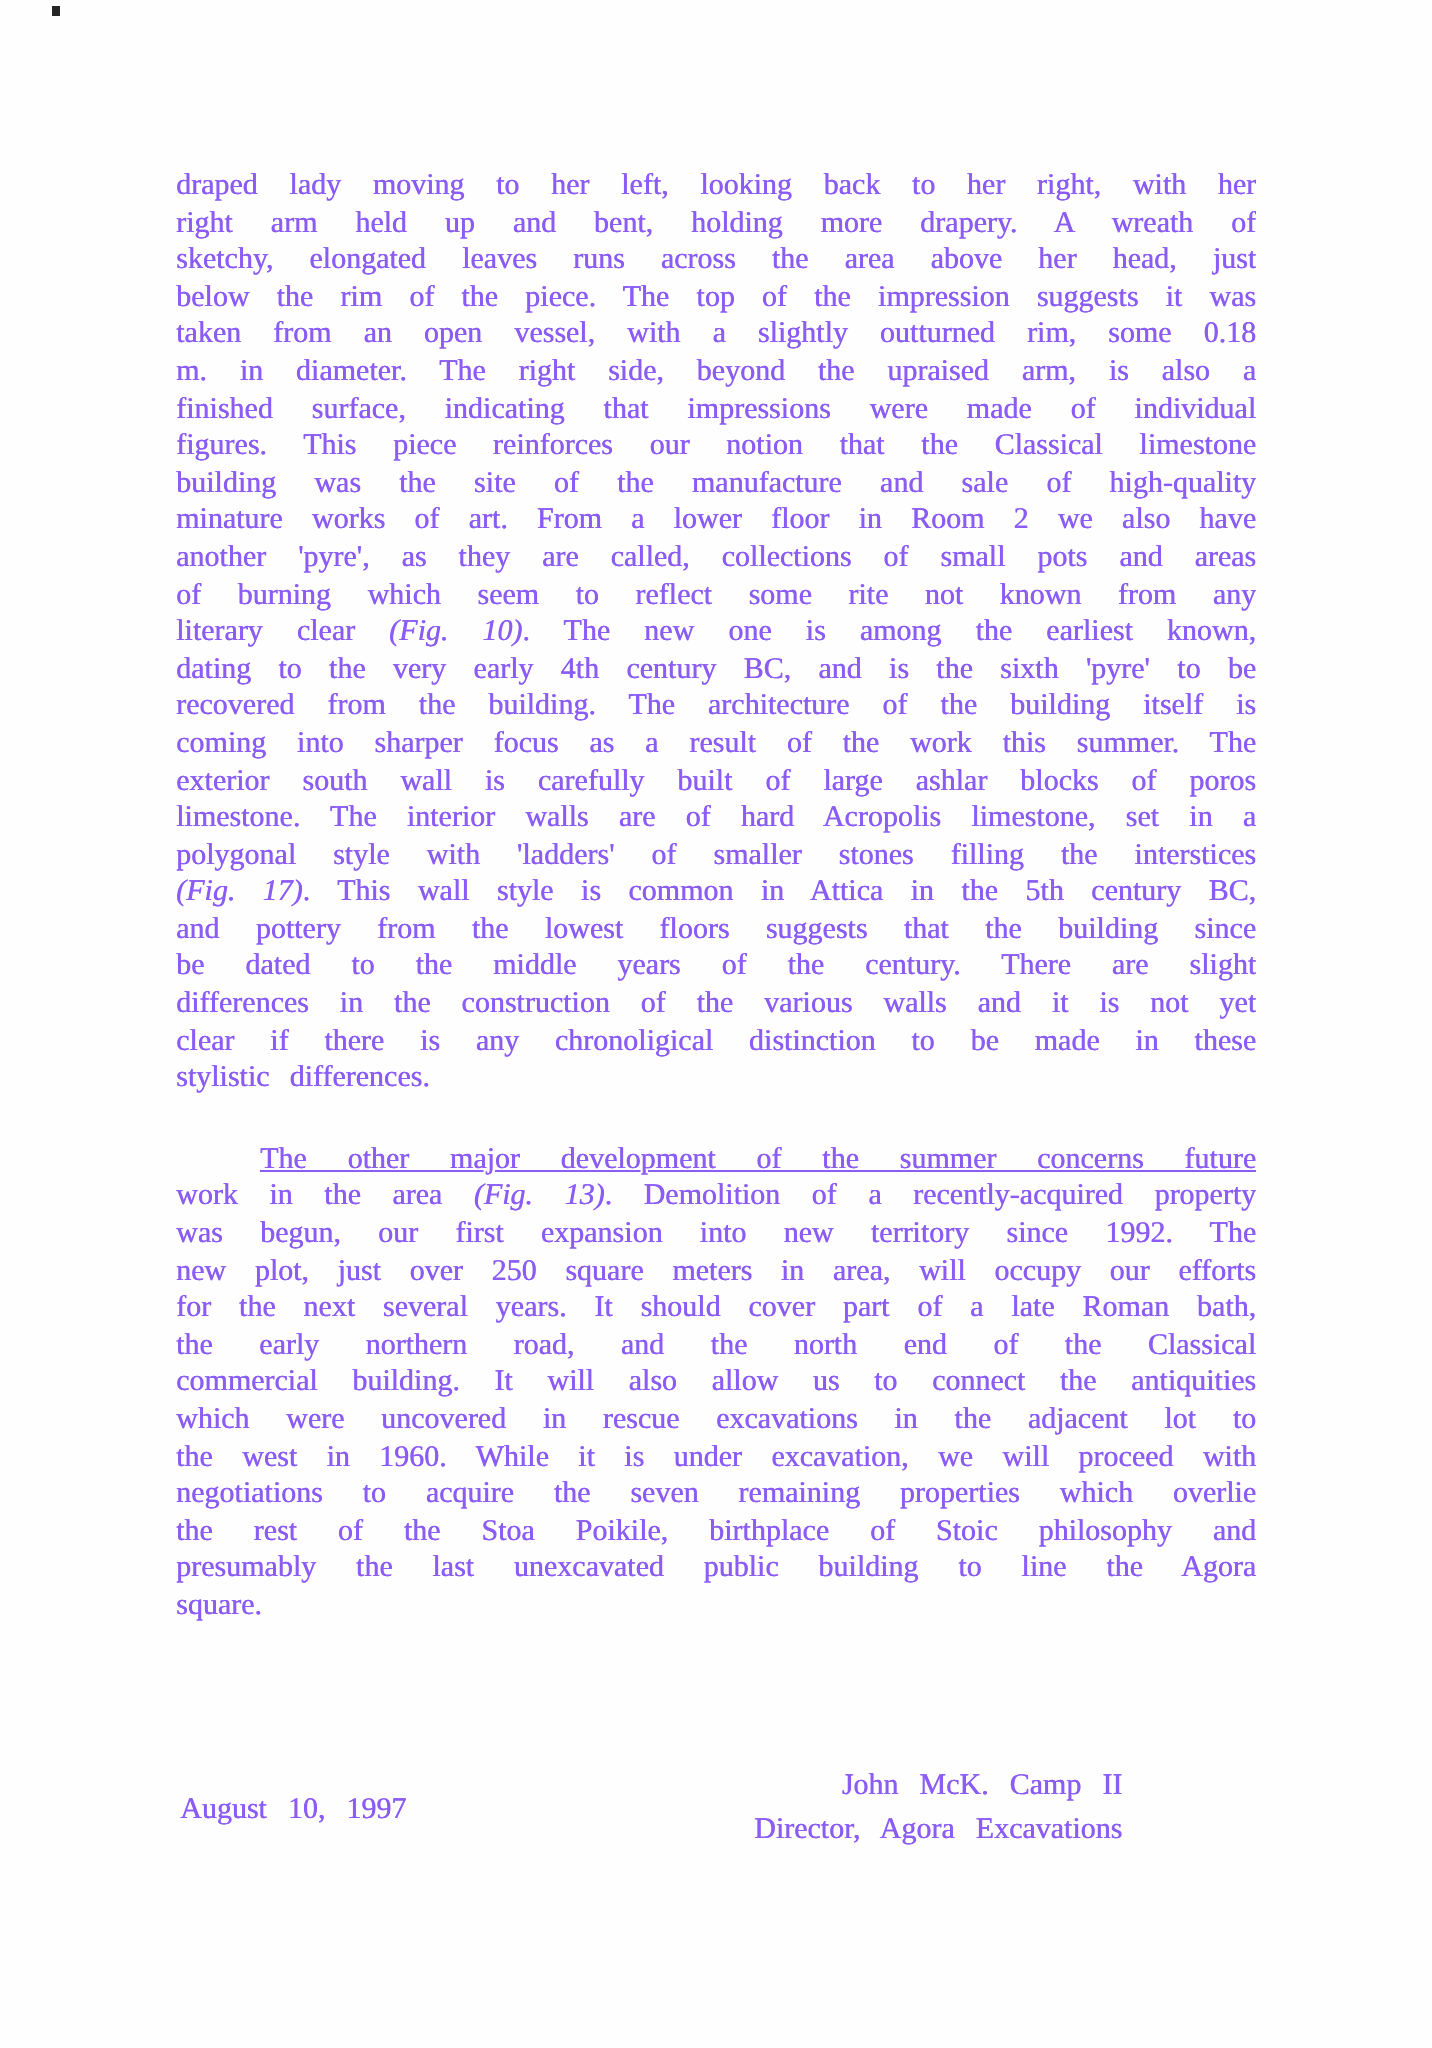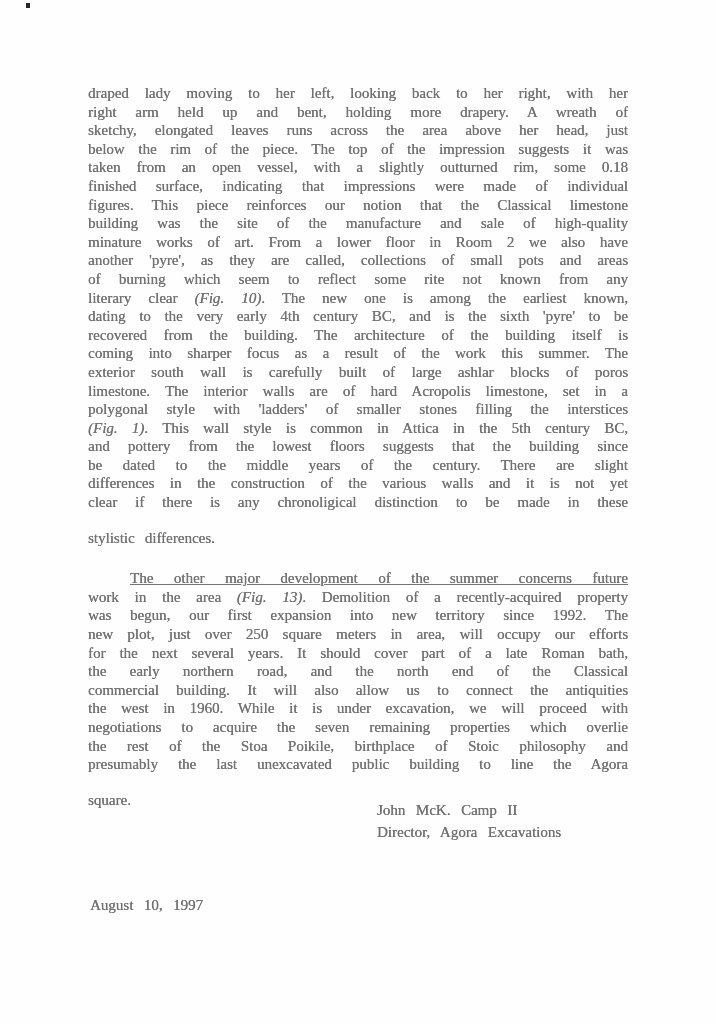--- a/index.html
+++ b/index.html
@@ -5,21 +5,21 @@
   html, body {
     margin: 0;
     padding: 0;
     background: #ffffff;
   }
   .page {
     position: relative;
     width: 716px;
     height: 1024px;
     background: #fefefe;
-    color: #737373;
+    color: #8b5cf6;
     font-family: "Liberation Serif", "DejaVu Serif", serif;
     font-size: 15px;
     overflow: hidden;
   }
   .scan-speck {
     position: absolute;
     left: 26px;
     top: 3px;
     width: 4px;
     height: 5px;
@@ -38,85 +38,87 @@
     height: 18.6px;
     line-height: 18.6px;
     text-align: justify;
     text-align-last: justify;
     white-space: normal;
     overflow: hidden;
   }
   .line.last {
     text-align-last: left;
     word-spacing: 0.42em;
-    margin-top: 17px;
   }
   .line.indent { padding-left: 42px; text-decoration: underline; }
   .line i { font-style: italic; }
   .date-line {
     position: absolute;
     left: 90px;
     top: 862px;
     line-height: 19px;
     word-spacing: 0.45em;
     text-shadow: 0.25px 0 0 currentColor;
     margin-top: 34px;
   }
   .signature-block {
     position: absolute;
     left: 377px;
-    top: 800px;
+    top: 883px;
     line-height: 21.5px;
     word-spacing: 0.45em;
     text-shadow: 0.25px 0 0 currentColor;
+    text-align: right;
   }
 </style>
 </head>
 <body>
 
 <div class="page">
 
   <div class="scan-speck"></div>
 
   <div class="text-block">
 
   <div class="paragraph">
         <div class="line"><span>draped lady moving to her left, looking back to her right, with her</span></div>
         <div class="line"><span>right arm held up and bent, holding more drapery. A wreath of</span></div>
         <div class="line"><span>sketchy, elongated leaves runs across the area above her head, just</span></div>
         <div class="line"><span>below the rim of the piece. The top of the impression suggests it was</span></div>
         <div class="line"><span>taken from an open vessel, with a slightly outturned rim, some 0.18</span></div>
+        <div class="line"><span>m. in diameter. The right side, beyond the upraised arm, is also a</span></div>
         <div class="line"><span>finished surface, indicating that impressions were made of individual</span></div>
         <div class="line"><span>figures. This piece reinforces our notion that the Classical limestone</span></div>
         <div class="line"><span>building was the site of the manufacture and sale of high-quality</span></div>
         <div class="line"><span>minature works of art. From a lower floor in Room 2 we also have</span></div>
         <div class="line"><span>another 'pyre', as they are called, collections of small pots and areas</span></div>
         <div class="line"><span>of burning which seem to reflect some rite not known from any</span></div>
         <div class="line"><span>literary clear </span><i>(Fig. 10)</i><span>. The new one is among the earliest known,</span></div>
         <div class="line"><span>dating to the very early 4th century BC, and is the sixth 'pyre' to be</span></div>
         <div class="line"><span>recovered from the building. The architecture of the building itself is</span></div>
         <div class="line"><span>coming into sharper focus as a result of the work this summer. The</span></div>
         <div class="line"><span>exterior south wall is carefully built of large ashlar blocks of poros</span></div>
         <div class="line"><span>limestone. The interior walls are of hard Acropolis limestone, set in a</span></div>
         <div class="line"><span>polygonal style with 'ladders' of smaller stones filling the interstices</span></div>
-        <div class="line"><i>(Fig. 1)</i><span>. This wall style is common in Attica in the 5th century BC,</span></div>
+        <div class="line"><i>(Fig. 17)</i><span>. This wall style is common in Attica in the 5th century BC,</span></div>
         <div class="line"><span>and pottery from the lowest floors suggests that the building since</span></div>
         <div class="line"><span>be dated to the middle years of the century. There are slight</span></div>
         <div class="line"><span>differences in the construction of the various walls and it is not yet</span></div>
         <div class="line"><span>clear if there is any chronoligical distinction to be made in these</span></div>
         <div class="line last"><span>stylistic differences.</span></div>
       </div>
       <div class="paragraph">
         <div class="line indent"><span>The other major development of the summer concerns future</span></div>
         <div class="line"><span>work in the area </span><i>(Fig. 13)</i><span>. Demolition of a recently-acquired property</span></div>
         <div class="line"><span>was begun, our first expansion into new territory since 1992. The</span></div>
         <div class="line"><span>new plot, just over 250 square meters in area, will occupy our efforts</span></div>
         <div class="line"><span>for the next several years. It should cover part of a late Roman bath,</span></div>
         <div class="line"><span>the early northern road, and the north end of the Classical</span></div>
         <div class="line"><span>commercial building. It will also allow us to connect the antiquities</span></div>
+        <div class="line"><span>which were uncovered in rescue excavations in the adjacent lot to</span></div>
         <div class="line"><span>the west in 1960. While it is under excavation, we will proceed with</span></div>
         <div class="line"><span>negotiations to acquire the seven remaining properties which overlie</span></div>
         <div class="line"><span>the rest of the Stoa Poikile, birthplace of Stoic philosophy and</span></div>
         <div class="line"><span>presumably the last unexcavated public building to line the Agora</span></div>
         <div class="line last"><span>square.</span></div>
       </div>
     </div>
 
   <div class="date-line">August 10, 1997</div>
 

